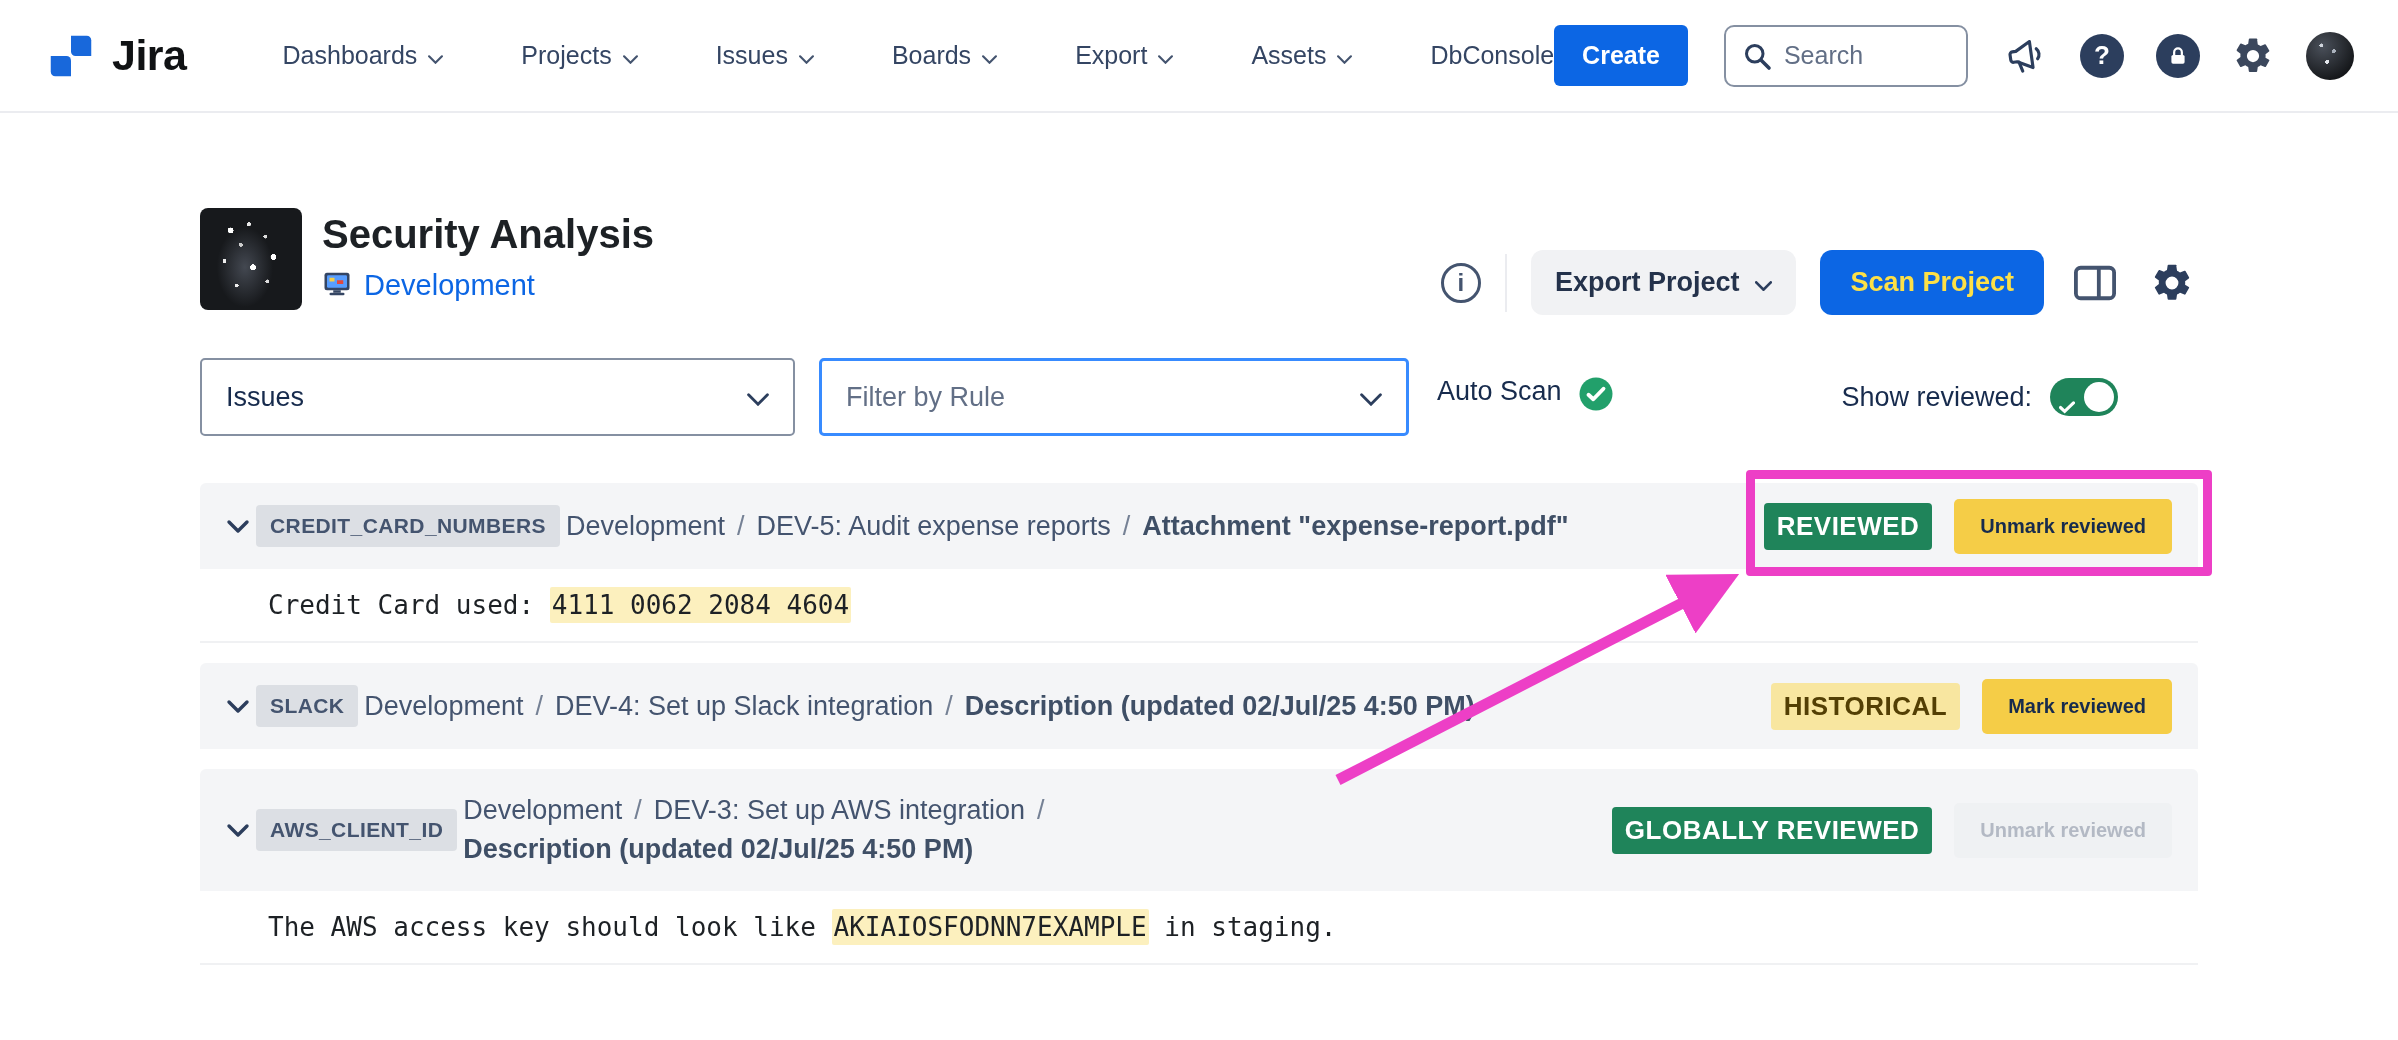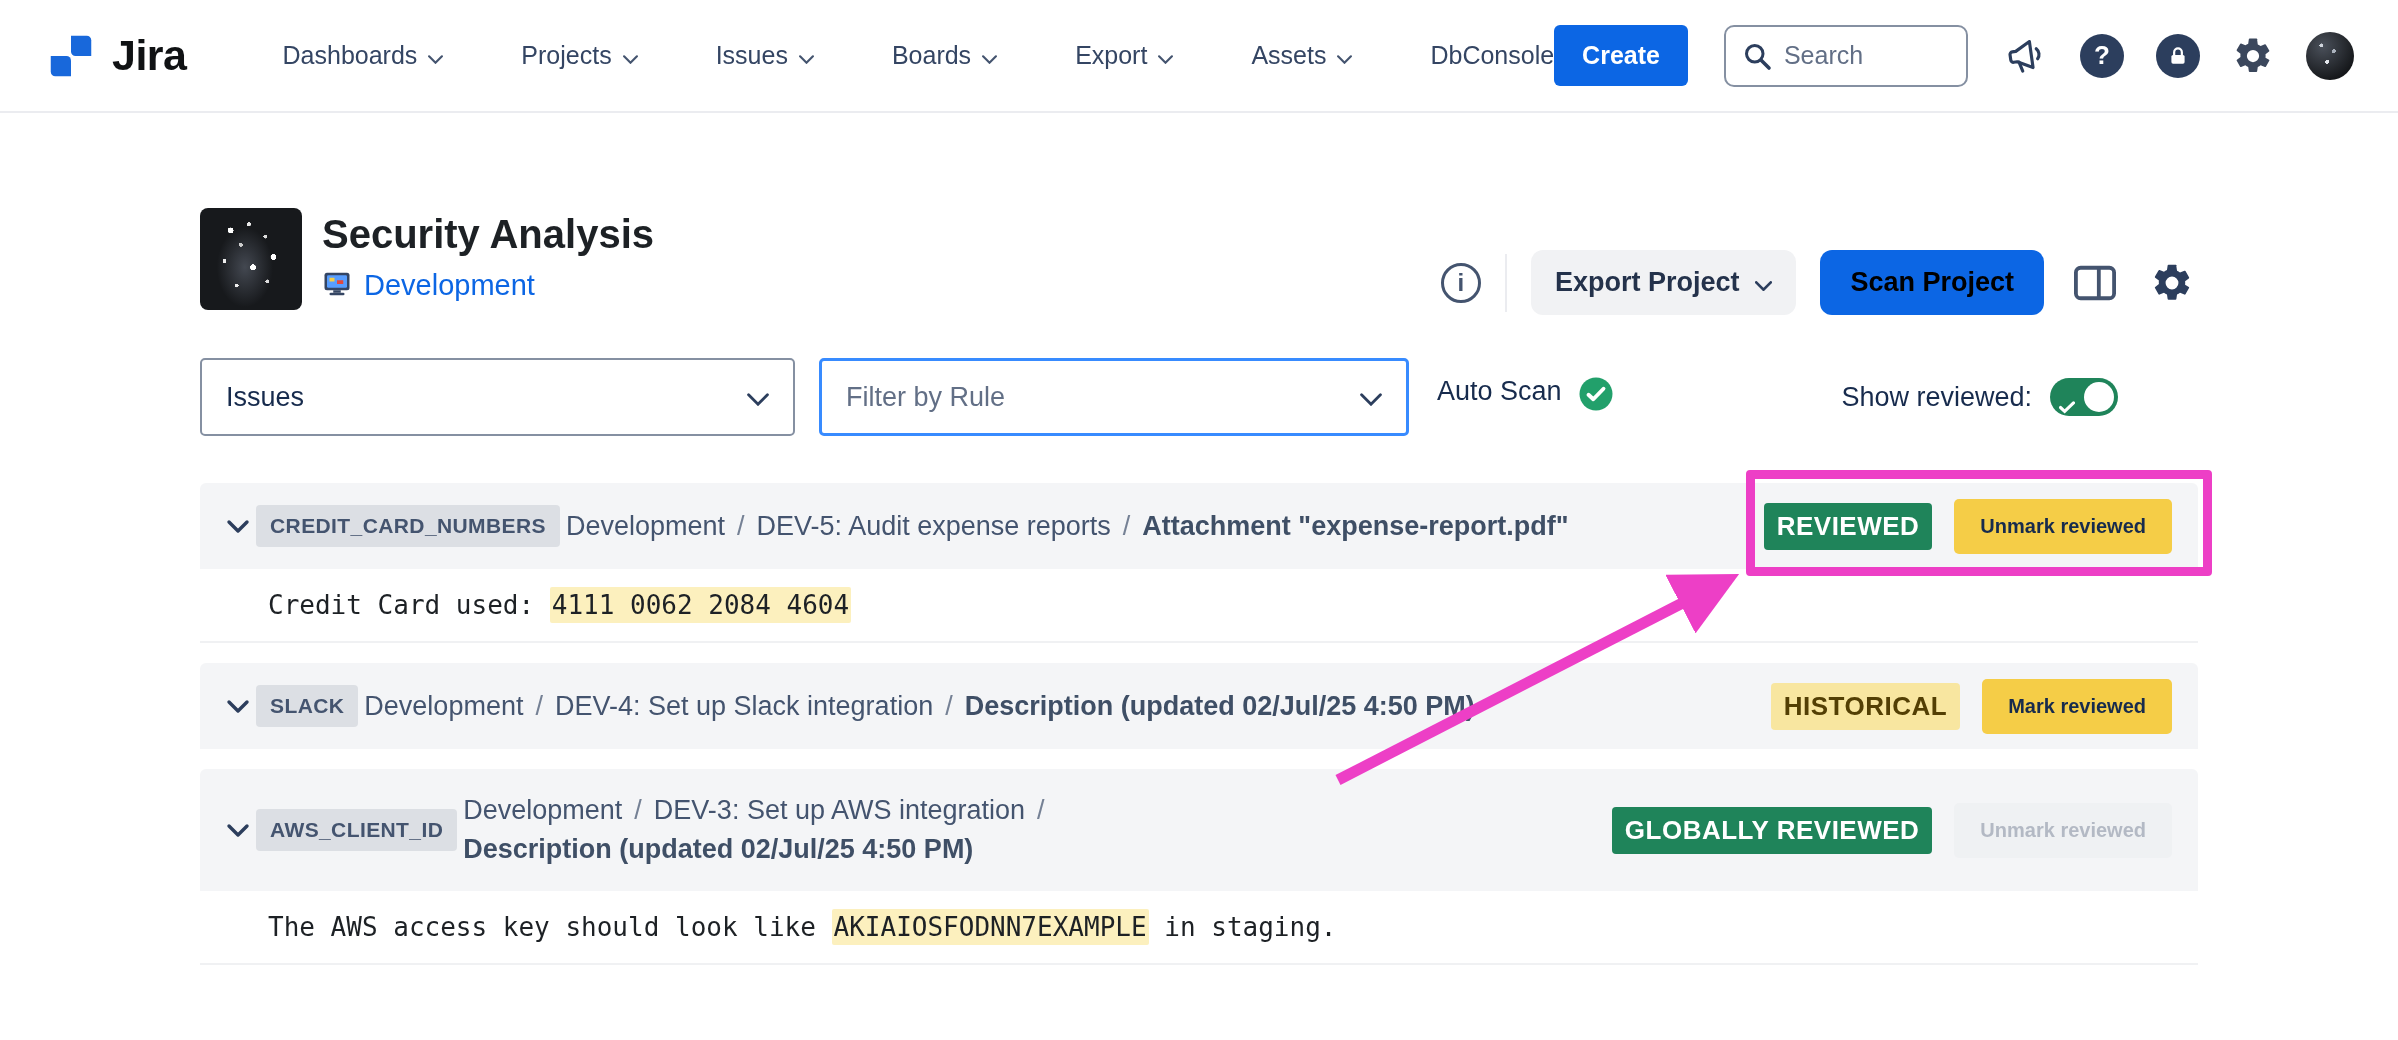--- a/index.html
+++ b/index.html
@@ -60,21 +60,21 @@
   .proj-link { font-size:29px; color:#0C66E4; cursor:pointer; }
   .header-actions { margin-left:auto; display:flex; align-items:center; gap:24px; margin-top:42px; }
   .info-icon { width:40px; height:40px; border-radius:50%; border:3px solid #44546F; color:#44546F;
                display:flex; align-items:center; justify-content:center; font-size:24px;
                font-weight:700; cursor:pointer; }
   .vdivider { width:2px; height:58px; background:#EBECF0; }
   .btn { border:none; border-radius:12px; font-family:inherit; cursor:pointer;
          font-size:27px; font-weight:600; white-space:nowrap; }
   .btn-subtle { background:#F1F2F4; color:#24324B; padding:17px 24px;
                 display:flex; align-items:center; gap:16px; }
-  .btn-primary { background:#0C66E4; color:#000000; padding:17px 30px; font-weight:700; }
+  .btn-primary { background:#0C66E4; color:#fde047; padding:17px 30px; font-weight:700; }
   .icon-btn { background:none; border:none; cursor:pointer; padding:4px; display:flex; }
   
   .filter-row { display:flex; align-items:center; margin-top:48px; }
   .select { height:78px; border-radius:5px; display:flex; align-items:center;
             justify-content:space-between; padding:0 24px; font-size:27px; cursor:pointer;
             background:#fff; }
   .select-issues { width:595px; border:2px solid #8590A2; color:#172B4D; }
   .select-rule { width:590px; margin-left:24px; border:3px solid #388BFF; color:#626F86; }
   .autoscan { display:flex; align-items:flex-start; gap:16px; margin-left:28px; font-size:27px;
               color:#172B4D; }

